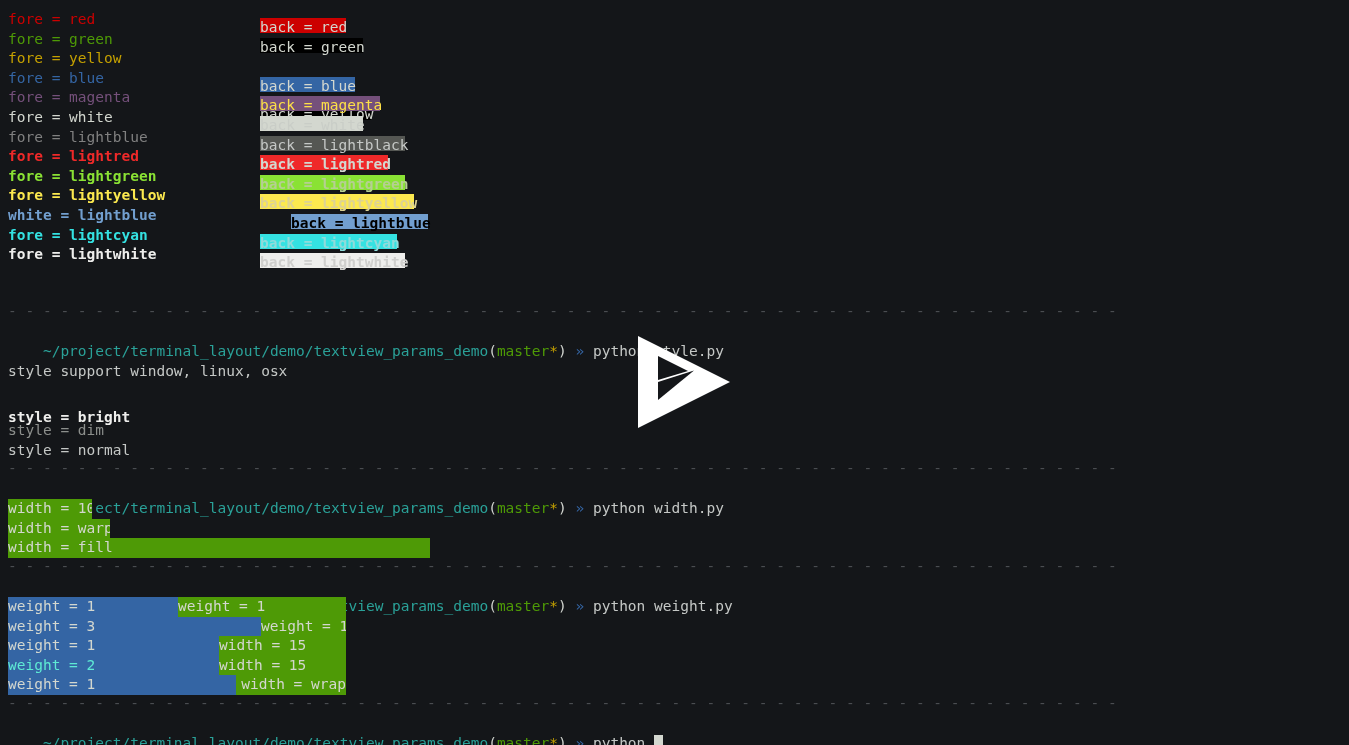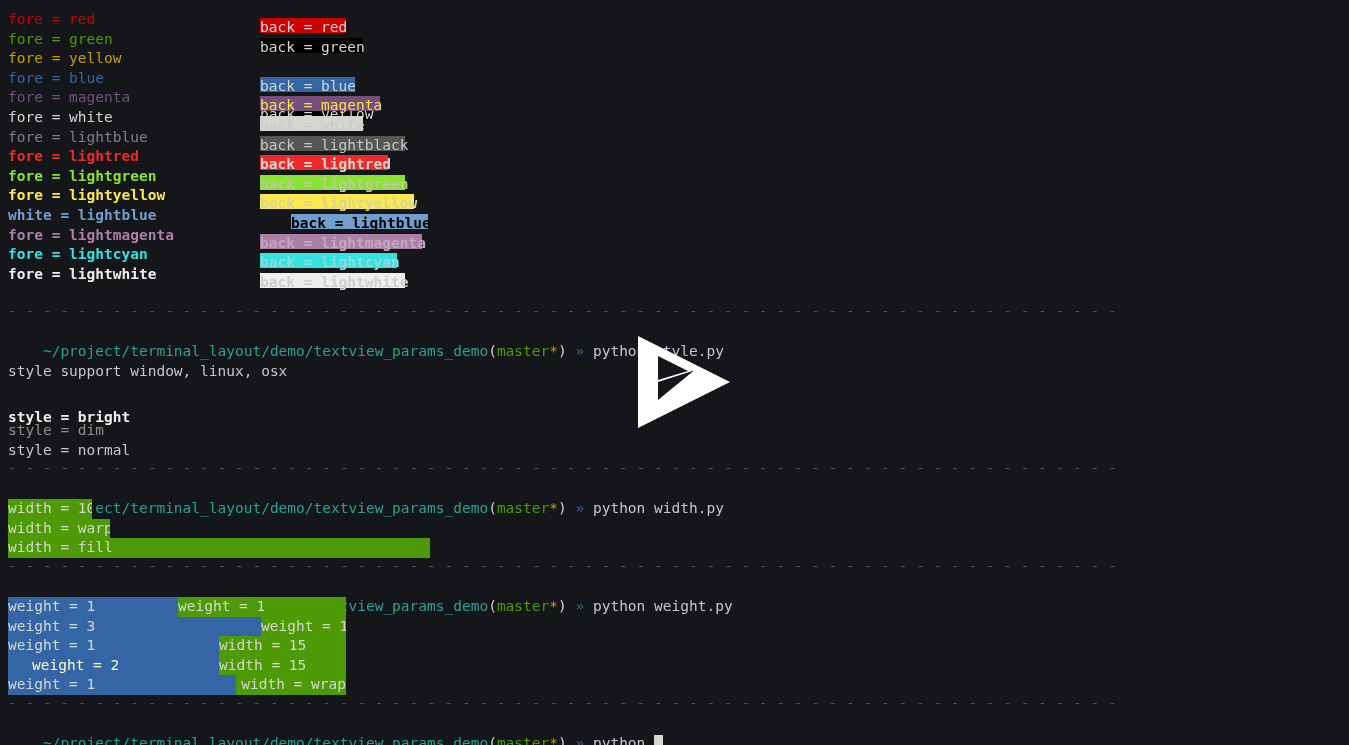--- a/index.html
+++ b/index.html
@@ -172,24 +172,20 @@
       </div>
       <div class="ct-row">
         <span class="ct-fore fg-lightyellow bold">fore = lightyellow</span>
         <span class="ct-back bg-lightyellow bold" style="width: 153.56px;">back = lightyellow</span>
       </div>
       <div class="ct-row">
         <span class="ct-fore fg-lightblue bold">white = lightblue</span>
         <span class="ct-back bg-lightblue bold" style="width: 136.72px;">back = lightblue</span>
       </div>
       <div class="ct-row">
-        <span class="ct-fore fg-lightmagenta bold">fore = lightmagenta</span>
-        <span class="ct-back bg-lightmagenta bold" style="width: 161.98px;">back = lightmagenta</span>
-      </div>
-      <div class="ct-row">
         <span class="ct-fore fg-lightcyan bold">fore = lightcyan</span>
         <span class="ct-back bg-lightcyan bold" style="width: 136.72px;">back = lightcyan</span>
       </div>
       <div class="ct-row">
         <span class="ct-fore fg-lightwhite bold">fore = lightwhite</span>
         <span class="ct-back bg-lightwhite bold" style="width: 145.14px;">back = lightwhite</span>
       </div>
     </div>
 
   <div class="sep-line" style="top: 302px; letter-spacing: 0px; font-size: 14.5px;">- - - - - - - - - - - - - - - - - - - - - - - - - - - - - - - - - - - - - - - - - - - - - - - - - - - - - - - - - - - - - - - -</div>
@@ -235,21 +231,21 @@
       </div>
       <div style="position: relative; height: 19.6px;">
         <span class="blk" style="left: 0px; width: 253px; background: rgb(52, 101, 164); color: rgb(211, 215, 207);">weight = 3</span>
         <span class="blk" style="left: 253px; width: 85px; background: rgb(78, 154, 6); color: rgb(211, 215, 207); text-align: right;">weight = 1</span>
       </div>
       <div style="position: relative; height: 19.6px;">
         <span class="blk" style="left: 0px; width: 211px; background: rgb(52, 101, 164); color: rgb(211, 215, 207);">weight = 1</span>
         <span class="blk" style="left: 211px; width: 127px; background: rgb(78, 154, 6); color: rgb(211, 215, 207); text-align: left;">width = 15</span>
       </div>
       <div style="position: relative; height: 19.6px;">
-        <span class="blk" style="left: 0px; width: 211px; background: rgb(52, 101, 164); color: #fef9c3; padding-left: 24px;">weight = 2</span>
+        <span class="blk" style="left: 0px; width: 211px; background: rgb(52, 101, 164); color: #5eead4;">weight = 2</span>
         <span class="blk" style="left: 211px; width: 127px; background: rgb(78, 154, 6); color: rgb(211, 215, 207); text-align: left;">width = 15</span>
       </div>
       <div style="position: relative; height: 19.6px;">
         <span class="blk" style="left: 0px; width: 228px; background: rgb(52, 101, 164); color: rgb(211, 215, 207);">weight = 1</span>
         <span class="blk" style="left: 228px; width: 110px; background: rgb(78, 154, 6); color: rgb(211, 215, 207); text-align: right;">width = wrap</span>
       </div>
     </div>
 
   <div class="sep-line" style="top: 694px; letter-spacing: 0px; font-size: 14.5px;">- - - - - - - - - - - - - - - - - - - - - - - - - - - - - - - - - - - - - - - - - - - - - - - - - - - - - - - - - - - - - - - -</div>
 

